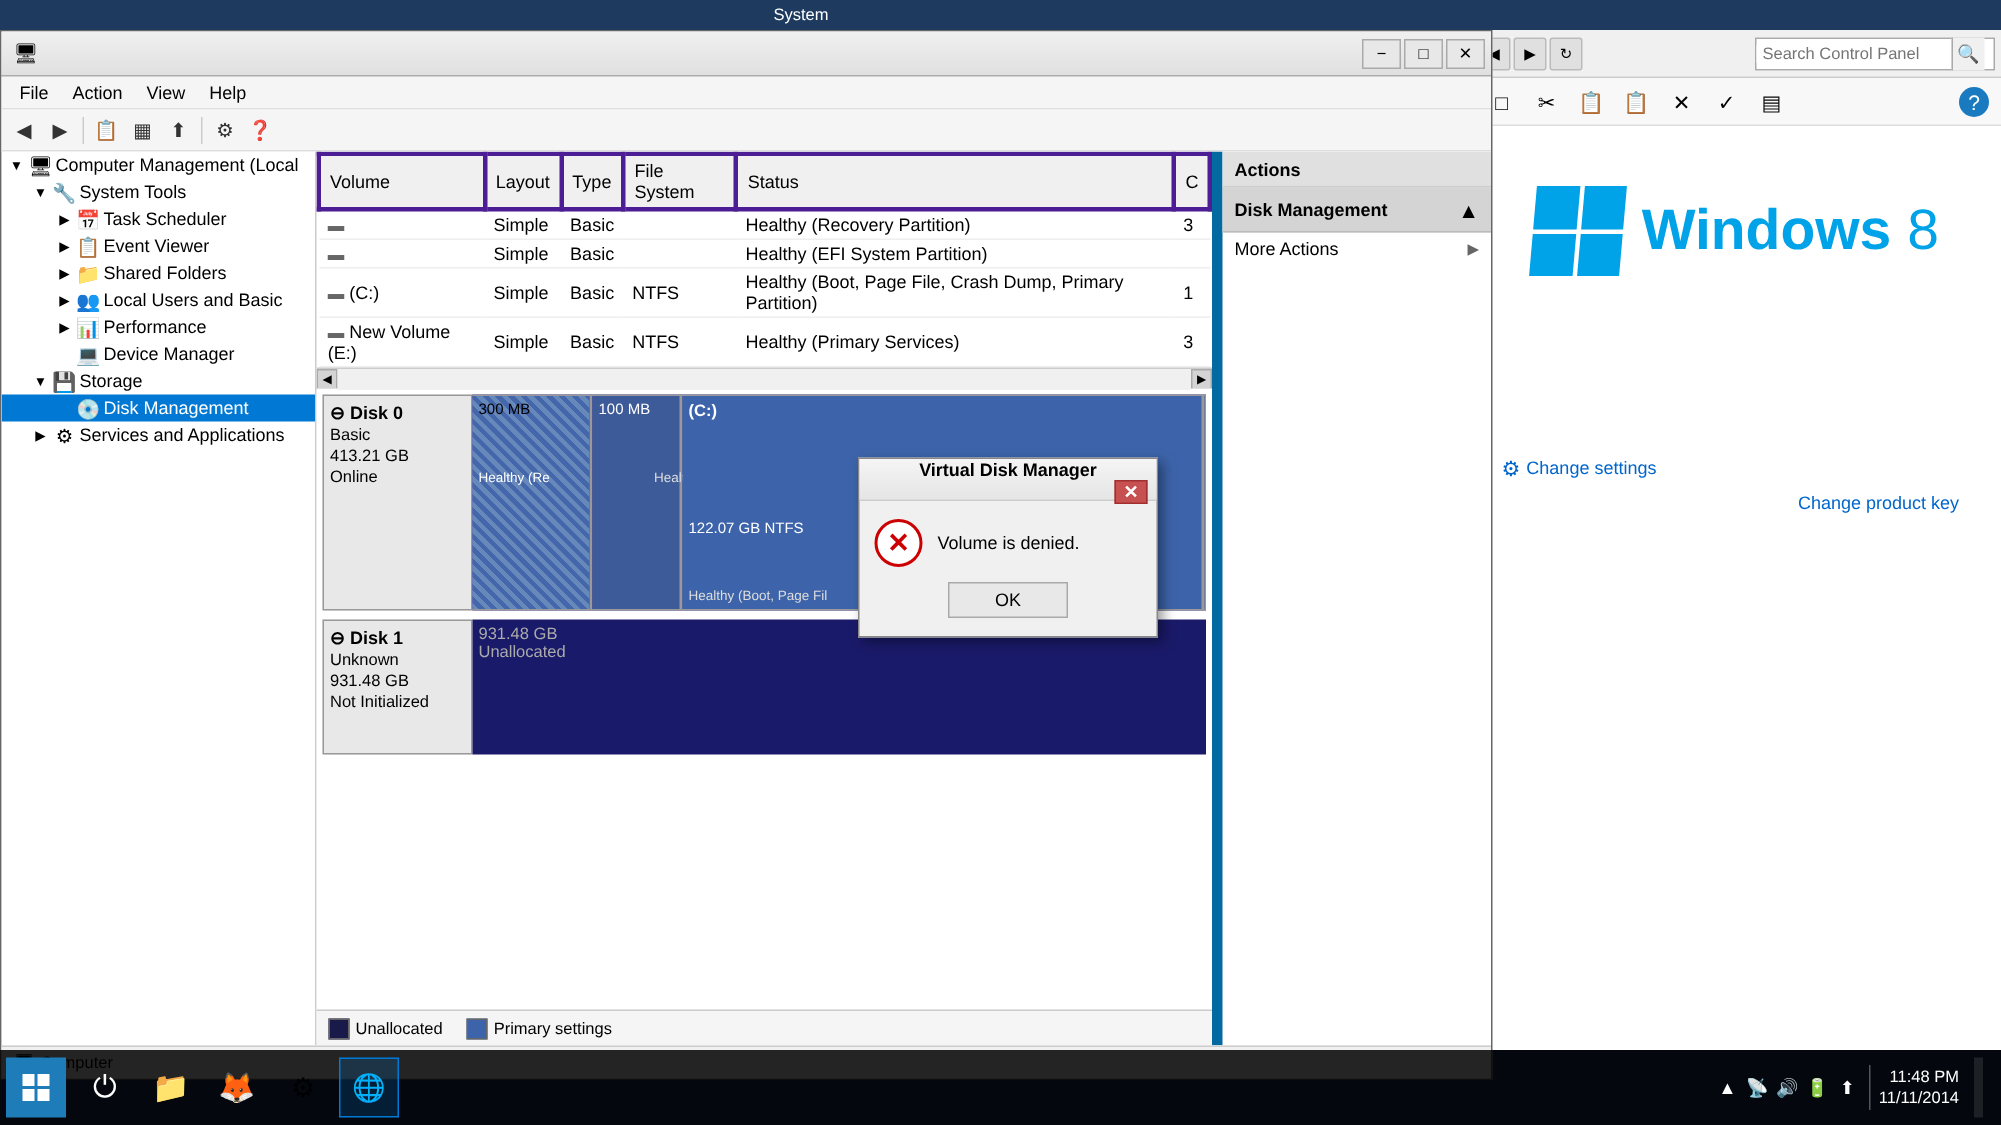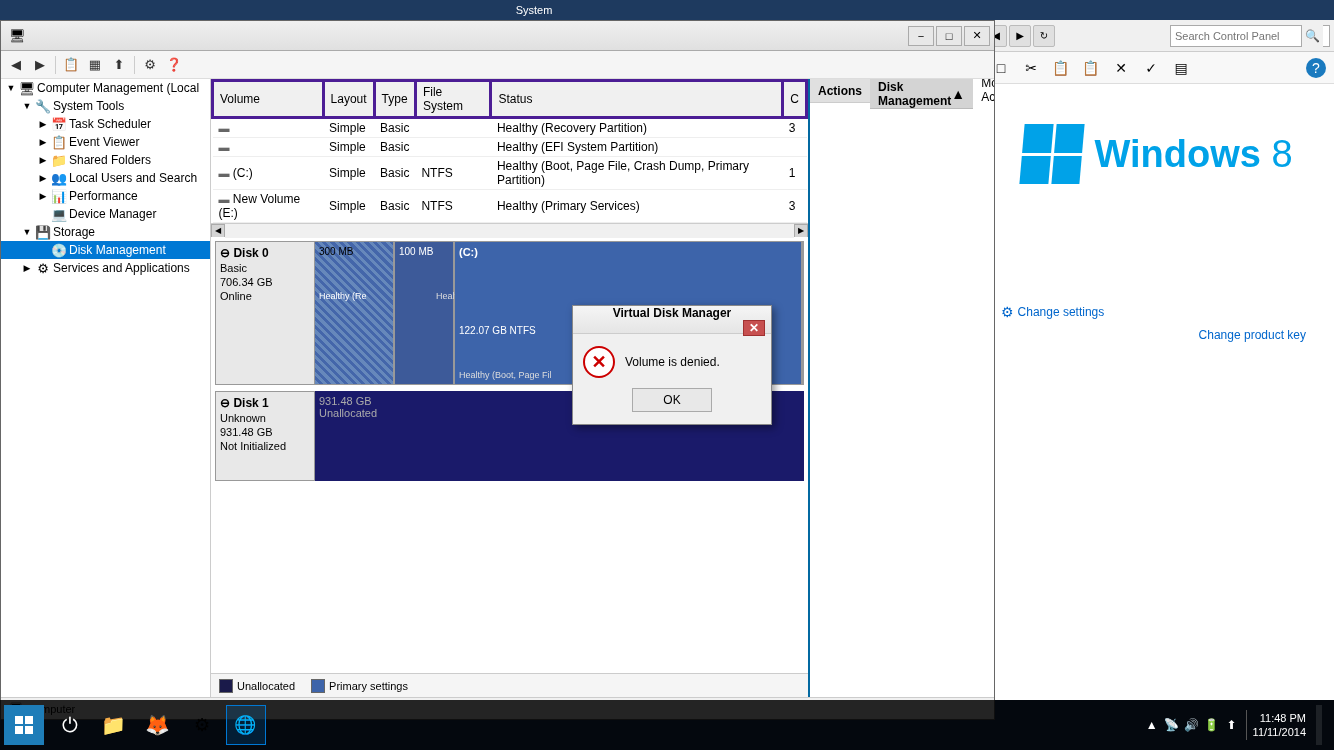--- a/index.html
+++ b/index.html
@@ -359,24 +359,24 @@
     }
     .legend-box {
       width: 14px; height: 14px;
       border: 1px solid #666;
     }
 
     
     .actions-panel {
       width: 186px;
       min-width: 186px;
-      border-left: 2px solid #0369a1;
+      border-left: 7px solid #0369a1;
       background: #fff;
       display: flex;
-      flex-direction: row;
+      flex-direction: column;
     }
     .actions-header {
       height: 24px;
       background: #e0e0e0;
       border-bottom: 1px solid #ccc;
       display: flex;
       align-items: center;
       padding: 0 8px;
       font-weight: bold;
       font-size: 12px;
@@ -610,20 +610,26 @@
 
   <div class="cm-titlebar">
     <span style="font-size:13px; margin-right:6px;">🖥</span>
     <div class="cm-win-btns">
       <div class="cm-win-btn">−</div>
       <div class="cm-win-btn">□</div>
       <div class="cm-win-btn close">✕</div>
     </div>
   </div>
 
+  <div class="cm-menubar">
+    <div class="menu-item">File</div>
+    <div class="menu-item">Action</div>
+    <div class="menu-item">View</div>
+    <div class="menu-item">Help</div>
+  </div>
 
   <div class="cm-toolbar">
     <div class="tb-btn">◀</div>
     <div class="tb-btn">▶</div>
     <div class="tb-sep"></div>
     <div class="tb-btn">📋</div>
     <div class="tb-btn">▦</div>
     <div class="tb-btn">⬆</div>
     <div class="tb-sep"></div>
     <div class="tb-btn">⚙</div>
@@ -654,21 +660,21 @@
         <span class="tree-label">Event Viewer</span>
       </div>
       <div class="tree-item indent-2">
         <span class="tree-expand">▶</span>
         <span class="tree-icon">📁</span>
         <span class="tree-label">Shared Folders</span>
       </div>
       <div class="tree-item indent-2">
         <span class="tree-expand">▶</span>
         <span class="tree-icon">👥</span>
-        <span class="tree-label">Local Users and Search</span>
+        <span class="tree-label">Local Users and Basic</span>
       </div>
       <div class="tree-item indent-2">
         <span class="tree-expand">▶</span>
         <span class="tree-icon">📊</span>
         <span class="tree-label">Performance</span>
       </div>
       <div class="tree-item indent-2">
         <span class="tree-expand"></span>
         <span class="tree-icon">💻</span>
         <span class="tree-label">Device Manager</span>
@@ -746,21 +752,21 @@
         <div class="h-scroll-track"></div>
         <div class="h-scroll-btn">▶</div>
       </div>
 
       <div class="disk-visual-area">
 
         <div class="disk-visual-row">
           <div class="disk-label-box">
             <div class="disk-name">⊖ Disk 0</div>
             <div class="disk-type">Basic</div>
-            <div>706.34 GB</div>
+            <div>413.21 GB</div>
             <div>Online</div>
           </div>
           <div class="disk-partitions">
             <div class="partition recovery" style="width:80px;">
               <div class="partition-size">300 MB</div>
               <div class="partition-status" style="color:white;">Healthy (Re</div>
             </div>
             <div class="partition medium-blue" style="width:60px;">
               <div class="partition-size" style="color:white;">100 MB</div>
               <div class="partition-status" style="color:#ddd;margin-left:37px;">Healthy</div>

